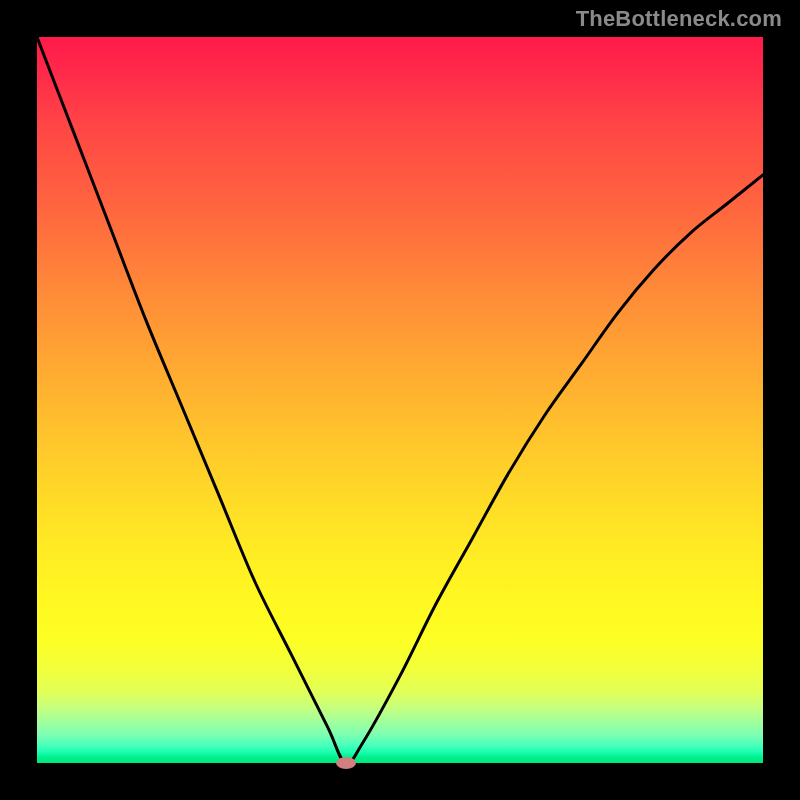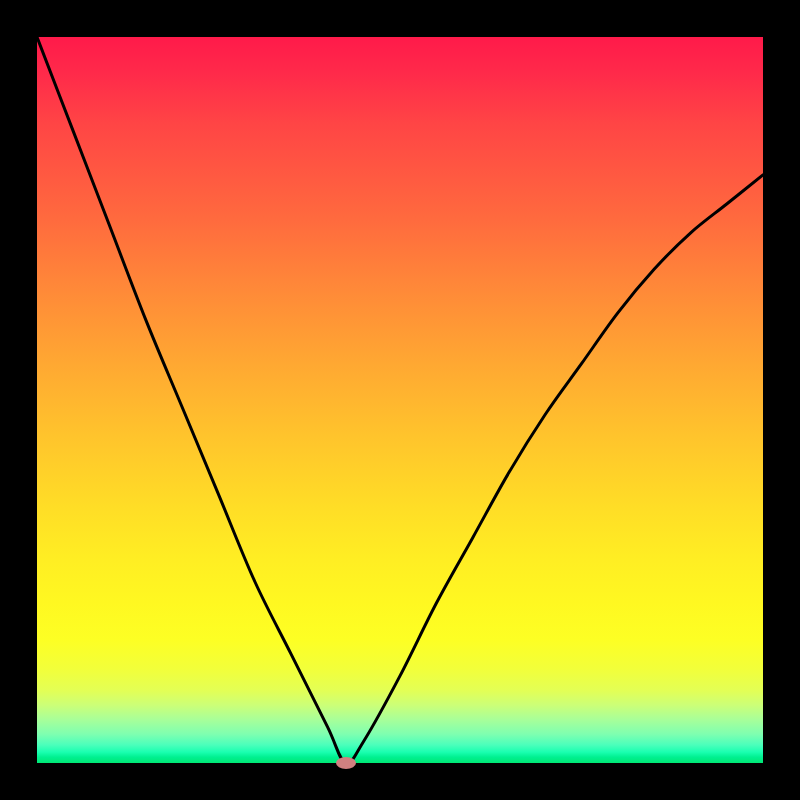--- a/index.html
+++ b/index.html
@@ -84,13 +84,14 @@
 <div class="chart-container">
   <div class="outer-border"></div>
   <div class="plot-area"></div>
 
   <svg class="curve-svg" viewBox="0 0 726 726" preserveAspectRatio="none">
     <path id="curve-path" fill="none" stroke="#000000" stroke-width="3" stroke-linecap="round" stroke-linejoin="round" d="M 0 0 C 6.050000000000001 15.729999999999999 24.200000000000003 62.92 36.300000000000004 94.38 C 48.400000000000006 125.83999999999999 60.50000000000001 157.29999999999998 72.60000000000001 188.76 C 84.7 220.22 96.79999999999998 252.89 108.89999999999999 283.14 C 121 313.39 133.10000000000002 341.21999999999997 145.20000000000002 370.26 C 157.3 399.3 169.4 428.34 181.5 457.38 C 193.6 486.42 205.7 517.88 217.79999999999998 544.5 C 229.89999999999998 571.12 242 592.9 254.1 617.1 C 266.2 641.3000000000001 281.32500000000005 671.5500000000001 290.40000000000003 689.7 C 299.475 707.85 302.5 723.58 308.55 726 C 314.6 728.42 317.625 718.74 326.7 704.22 C 335.775 689.7 350.9 661.87 363 638.88 C 375.1 615.89 387.20000000000005 589.27 399.3 566.28 C 411.4 543.29 423.49999999999994 522.72 435.59999999999997 500.94 C 447.7 479.15999999999997 459.8 456.16999999999996 471.90000000000003 435.59999999999997 C 484.00000000000006 415.03 496.1 395.67 508.2 377.52000000000004 C 520.3 359.37000000000006 532.4 343.64 544.5 326.7 C 556.6 309.76 568.7 291.61 580.8000000000001 275.88 C 592.9000000000001 260.15 605 245.62999999999994 617.1 232.31999999999994 C 629.2 219.00999999999993 641.3 206.90999999999997 653.4 196.01999999999998 C 665.5 185.13 677.5999999999999 176.66000000000003 689.6999999999999 166.98000000000002 C 701.8 157.3 719.95 142.77999999999994 726 137.93999999999994"></path>
   </svg>
 
   <div id="marker" class="marker-dot" style="left: 345.55px; top: 763px; background: rgb(209, 128, 128);"></div>
 
+  <div class="watermark">TheBottleneck.com</div>
 </div>
 
 </body></html>

